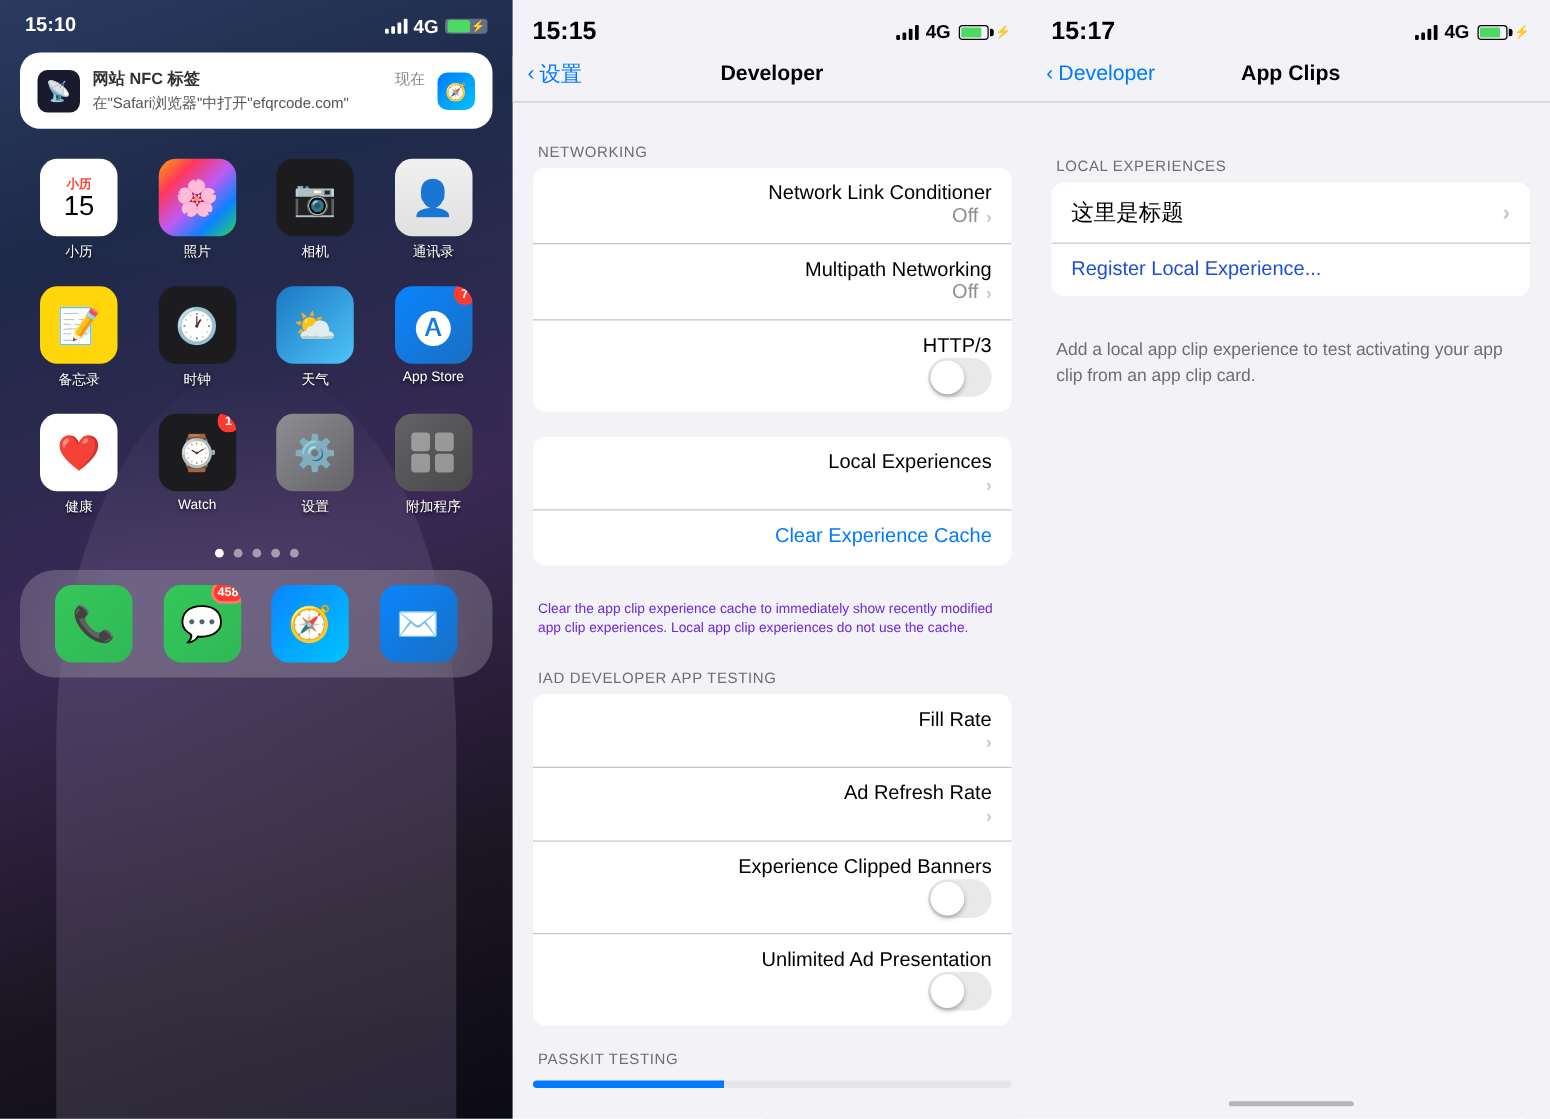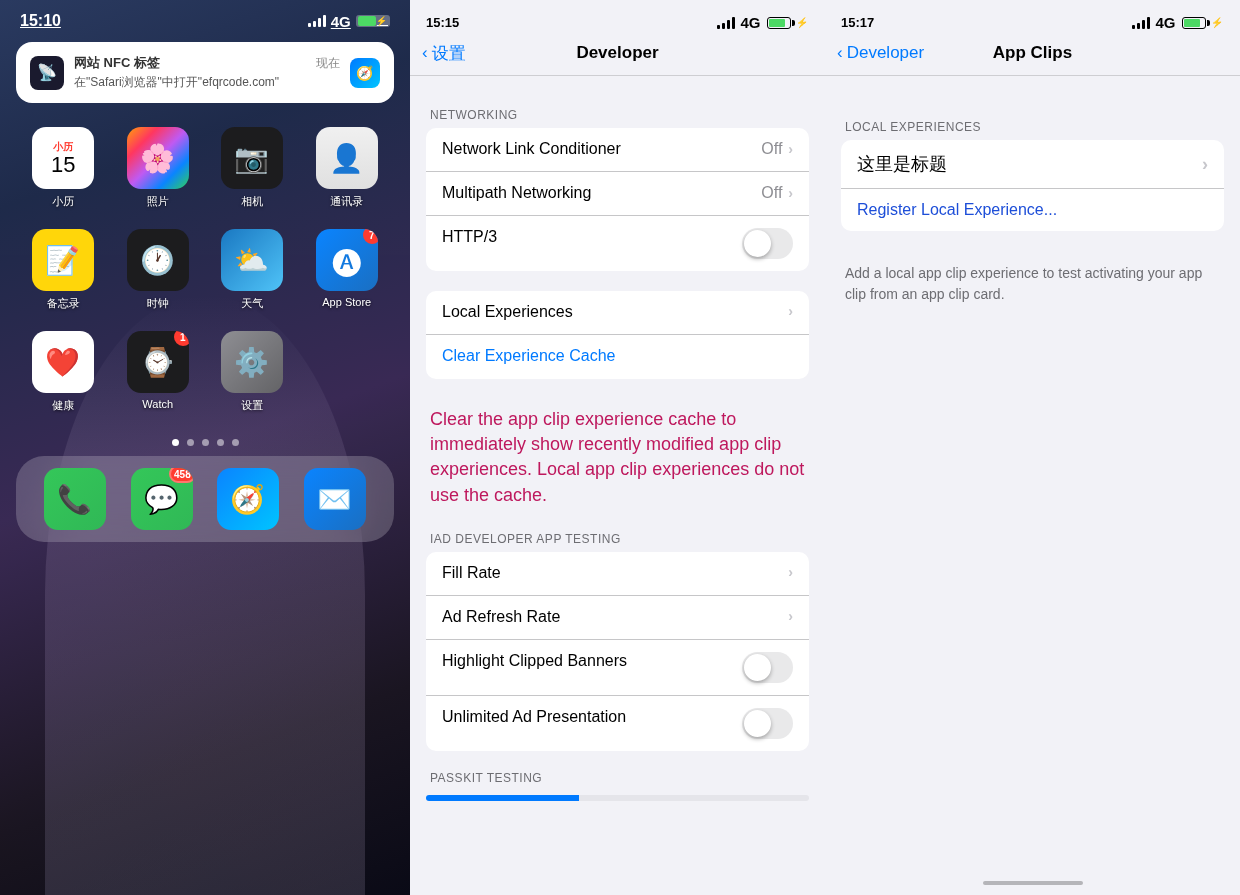--- a/index.html
+++ b/index.html
@@ -43,21 +43,20 @@
     .status-bar-home {
       position: relative;
       z-index: 10;
       display: flex;
       justify-content: space-between;
       align-items: center;
       padding: 12px 20px 4px;
       color: white;
       font-size: 15px;
       font-weight: 600;
-      text-decoration: underline;
     }
     .status-time { font-size: 16px; font-weight: 700; }
     .status-icons { display: flex; gap: 5px; align-items: center; font-size: 12px; }
     .signal-bars { display: flex; gap: 2px; align-items: flex-end; }
     .signal-bar { width: 3px; background: white; border-radius: 1px; }
     .battery-icon {
       display: flex; align-items: center; gap: 1px;
       background: rgba(255,255,255,0.3); border-radius: 3px; padding: 1px 2px;
       font-size: 10px;
     }
@@ -192,21 +191,21 @@
       overflow: hidden;
     }
 
     .panel-status-bar {
       background: #f2f2f7;
       padding: 14px 16px 8px;
       display: flex;
       justify-content: space-between;
       align-items: center;
     }
-    .panel-time { font-size: 13px; font-weight: 700; color: #000; }
+    .panel-time { font-size: 20px; font-weight: 700; color: #000; }
     .panel-status-icons { display: flex; gap: 6px; align-items: center; }
     .panel-signal { display: flex; gap: 2px; align-items: flex-end; }
     .panel-sig-bar { background: #000; border-radius: 1px; }
     .panel-battery {
       display: flex; align-items: center; gap: 2px;
     }
     .panel-battery-body {
       width: 24px; height: 12px;
       border: 1.5px solid #000;
       border-radius: 3px;
@@ -269,26 +268,27 @@
 
     .settings-group {
       background: white;
       border-radius: 10px;
       margin: 0 16px 20px;
       overflow: hidden;
     }
 
     .settings-row {
       display: flex;
-      align-items: flex-start;
+      align-items: flex-end;
       justify-content: space-between;
       padding: 12px 16px;
       min-height: 44px;
       border-bottom: 0.5px solid #c6c6c8;
       position: relative;
+      flex-direction: column;
     }
     .settings-row:last-child { border-bottom: none; }
 
     .row-label {
       font-size: 16px;
       color: #000;
     }
     .row-value {
       display: flex;
       align-items: center;
@@ -321,22 +321,22 @@
       box-shadow: 0 2px 4px rgba(0,0,0,0.3);
       transition: left 0.2s;
     }
     .toggle.off::after { left: 2px; }
 
     
     .blue-link { color: #007aff; font-size: 16px; }
 
     
     .description-text {
-      font-size: 18px;
-      color: #be185d;
+      font-size: 11px;
+      color: #6d28d9;
       padding: 8px 20px 16px;
       line-height: 1.4;
     }
 
     
     .appclips-panel {
       width: 415px;
       height: 895px;
       background: #f2f2f7;
       flex-shrink: 0;
@@ -498,20 +498,31 @@
       <div class="app-icon icon-watch" style="position:relative;">
         <span>⌚</span>
         <span class="badge">1</span>
       </div>
       <span class="app-label">Watch</span>
     </div>
     <div class="app-item">
       <div class="app-icon icon-settings">⚙️</div>
       <span class="app-label">设置</span>
     </div>
+    <div class="app-item">
+      <div class="app-icon icon-extras">
+        <div style="display:grid;grid-template-columns:1fr 1fr;gap:2px;width:36px;">
+          <div style="width:15px;height:15px;background:rgba(255,255,255,0.4);border-radius:3px;"></div>
+          <div style="width:15px;height:15px;background:rgba(255,255,255,0.4);border-radius:3px;"></div>
+          <div style="width:15px;height:15px;background:rgba(255,255,255,0.4);border-radius:3px;"></div>
+          <div style="width:15px;height:15px;background:rgba(255,255,255,0.4);border-radius:3px;"></div>
+        </div>
+      </div>
+      <span class="app-label">附加程序</span>
+    </div>
   </div>
 
   <div class="page-dots">
     <div class="dot active"></div>
     <div class="dot"></div>
     <div class="dot"></div>
     <div class="dot"></div>
     <div class="dot"></div>
   </div>
 
@@ -604,21 +615,21 @@
     <div class="settings-group">
       <div class="settings-row">
         <span class="row-label">Fill Rate</span>
         <span class="chevron">›</span>
       </div>
       <div class="settings-row">
         <span class="row-label">Ad Refresh Rate</span>
         <span class="chevron">›</span>
       </div>
       <div class="settings-row">
-        <span class="row-label">Highlight Clipped Banners</span>
+        <span class="row-label">Experience Clipped Banners</span>
         <div class="toggle off"></div>
       </div>
       <div class="settings-row">
         <span class="row-label">Unlimited Ad Presentation</span>
         <div class="toggle off"></div>
       </div>
     </div>
 
     <div class="section-header">PASSKIT TESTING</div>
 

